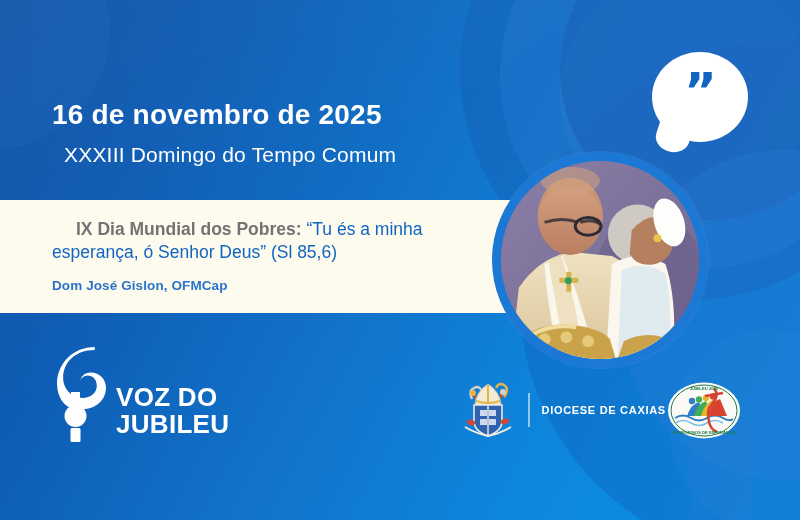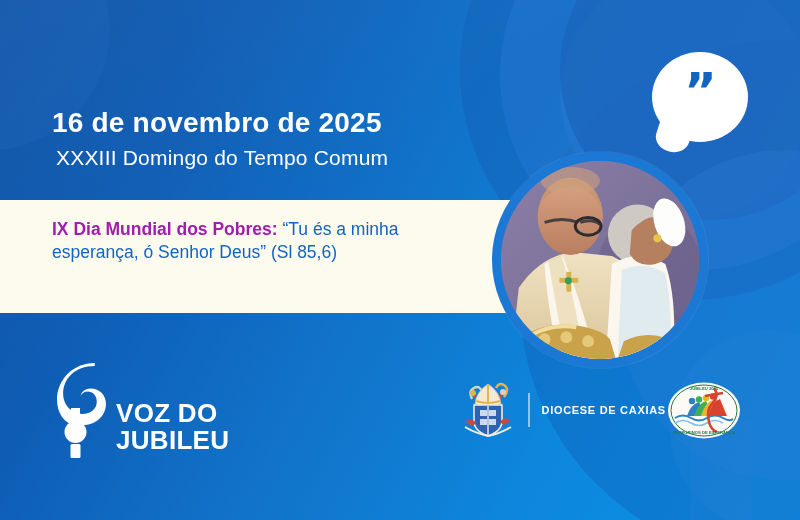--- a/index.html
+++ b/index.html
@@ -22,36 +22,36 @@
   .arc-f{width:250px;height:250px;left:560px;top:-30px;background:#3a8ade;opacity:.22;}
   .arc-g{width:200px;height:200px;right:-70px;top:330px;background:#2f86dd;opacity:.20;}
   .band-v{position:absolute;left:690px;top:420px;width:62px;height:110px;background:#2a7ed6;opacity:.22;}
   .band-left{position:absolute;left:-130px;top:-90px;width:240px;height:240px;border-radius:50%;background:#1d69bf;opacity:.25;}
   .sheen{position:absolute;inset:0;background:linear-gradient(145deg,rgba(255,255,255,.05),rgba(255,255,255,0) 40%);}
 
   
   .hdr{position:absolute;left:52px;top:100px;}
   .hdr .date{
     color:#ffffff;font-size:28px;font-weight:bold;letter-spacing:.2px;line-height:1.1;
-    margin:8px 0 7px 0;
+    margin:0 0 7px 0;
   }
   .hdr .sunday{
-    color:#ffffff;font-size:21px;font-weight:normal;letter-spacing:.2px;line-height:1.15;margin:4px;
+    color:#ffffff;font-size:21px;font-weight:normal;letter-spacing:.2px;line-height:1.15;margin:12px;
   }
 
   
   .banner{
     position:absolute;left:0;top:200px;width:520px;height:113px;
     background:#fdfaee;
   }
   .banner-inner{padding:18px 0 0 52px;}
   .banner .title{
     color:#1264c2;font-size:17.5px;line-height:1.34;margin:0;max-width:420px;
   }
-  .banner .title b{font-weight:bold;color:#a21caf;}
+  .banner .title b{font-weight:bold;color:#737373;margin-left:24px;}
   .banner .author{
     color:#2a74c8;font-size:13.5px;font-weight:bold;margin:13px 0 0 0;letter-spacing:.1px;
   }
 
   
   .photo-wrap{
     position:absolute;left:492px;top:152px;width:216px;height:216px;border-radius:50%;
     background:#1b78d4;
     box-shadow:0 0 0 1px rgba(255,255,255,.08);
   }
@@ -71,21 +71,21 @@
     position:absolute;left:4px;bottom:-10px;width:34px;height:30px;background:#ffffff;
     border-radius:0 60% 60% 55%;transform:rotate(18deg);
   }
   .bubble-q{
     position:absolute;inset:0;display:flex;align-items:center;justify-content:center;
     color:#1264c2;font-size:50px;font-weight:bold;font-family:"DejaVu Sans",sans-serif;
     line-height:1;padding-bottom:12px;letter-spacing:-1px;
   }
 
   
-  .vdp{position:absolute;left:52px;top:360px;display:flex;align-items:flex-end;}
+  .vdp{position:absolute;left:52px;top:344px;display:flex;align-items:flex-end;}
   .vdp-mark{width:58px;height:100px;margin-right:6px;}
   .vdp-text{color:#ffffff;font-weight:bold;font-size:26px;line-height:1.04;letter-spacing:.3px;margin-bottom:6px;}
 
   
   .diocese{position:absolute;left:458px;top:381px;display:flex;align-items:center;}
   .coa{width:60px;height:58px;}
   .divider{width:1.5px;height:34px;background:rgba(255,255,255,.55);margin:0 12px 0 10px;}
   .diocese-name{color:#ffffff;font-size:11px;font-weight:bold;letter-spacing:.7px;white-space:nowrap;}
 
   
@@ -109,20 +109,21 @@
   <div class="sheen"></div>
 
   <div class="hdr">
     <p class="date">16 de novembro de 2025</p>
     <p class="sunday">XXXIII Domingo do Tempo Comum</p>
   </div>
 
   <div class="banner">
     <div class="banner-inner">
       <p class="title"><b>IX Dia Mundial dos Pobres:</b><span> “Tu és a minha esperança, ó Senhor Deus” (Sl 85,6)</span></p>
+      <p class="author">Dom José Gislon, OFMCap</p>
     </div>
   </div>
 
   <div class="photo-wrap">
     <div class="photo-ring">
       <svg class="photo-svg" viewBox="0 0 200 200" preserveAspectRatio="xMidYMid slice">
         <defs>
           <linearGradient id="bgp" x1="0" y1="0" x2="1" y2="1">
             <stop offset="0" stop-color="#8b7fa6"></stop>
               <stop offset="1" stop-color="#6f6590"></stop>

